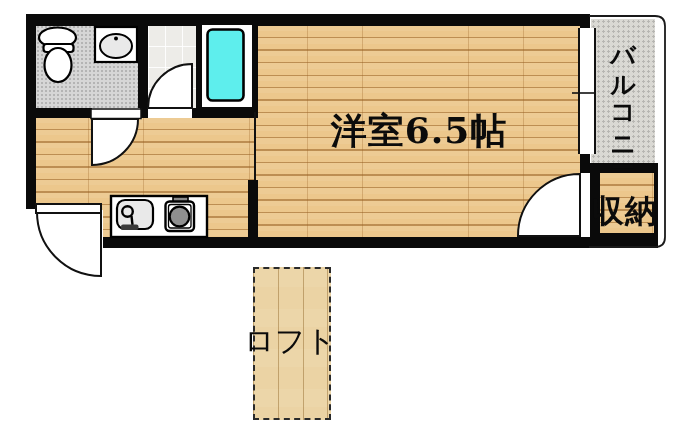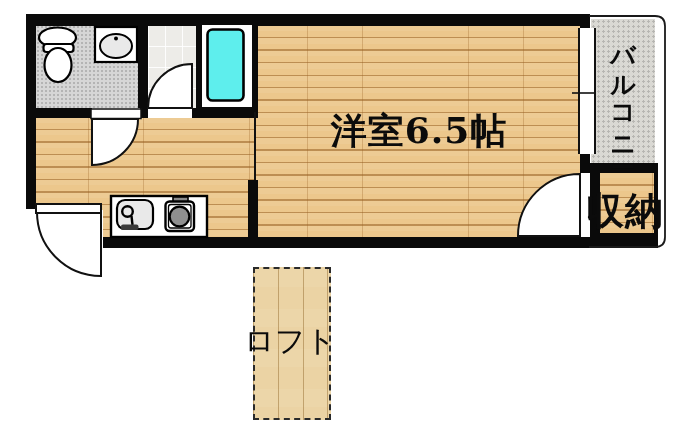--- a/index.html
+++ b/index.html
@@ -55,21 +55,21 @@
   .label{
     position:absolute;z-index:6;color:#0b0b0b;
     display:flex;align-items:center;justify-content:center;
     white-space:nowrap;
   }
   .serif-bold{font-family:"DejaVu Serif","Liberation Serif",serif;font-weight:bold;}
   #lbl-main{left:258px;top:26px;width:322px;height:211px;font-size:36px;letter-spacing:1px;text-align:right;}
   #lbl-balcony{left:591px;top:19px;width:64px;height:144px;
     writing-mode:vertical-rl;text-orientation:mixed;
     font-size:25px;letter-spacing:3px;}
-  #lbl-storage{left:592px;top:173px;width:66px;height:77px;font-size:38px;letter-spacing:1px;}
+  #lbl-storage{left:592px;top:173px;width:66px;height:77px;font-size:32px;letter-spacing:1px;}
   #lbl-loft{left:253px;top:267px;width:74px;height:149px;
     font-family:Liberation Mono, monospace;
     font-weight:500;font-size:30px;}
   #window-glass{
     position:absolute;left:578px;top:28px;width:14px;height:126px;
     background:#fff;border-left:2px solid #111;border-right:2px solid #111;
     z-index:4;
   }
   #entry-underlay{position:absolute;left:36px;top:210px;width:67px;height:27px;background:#fff;z-index:2;}
   #storage-doorway{position:absolute;left:580px;top:173px;width:10px;height:64px;background:#fff;z-index:4;}

